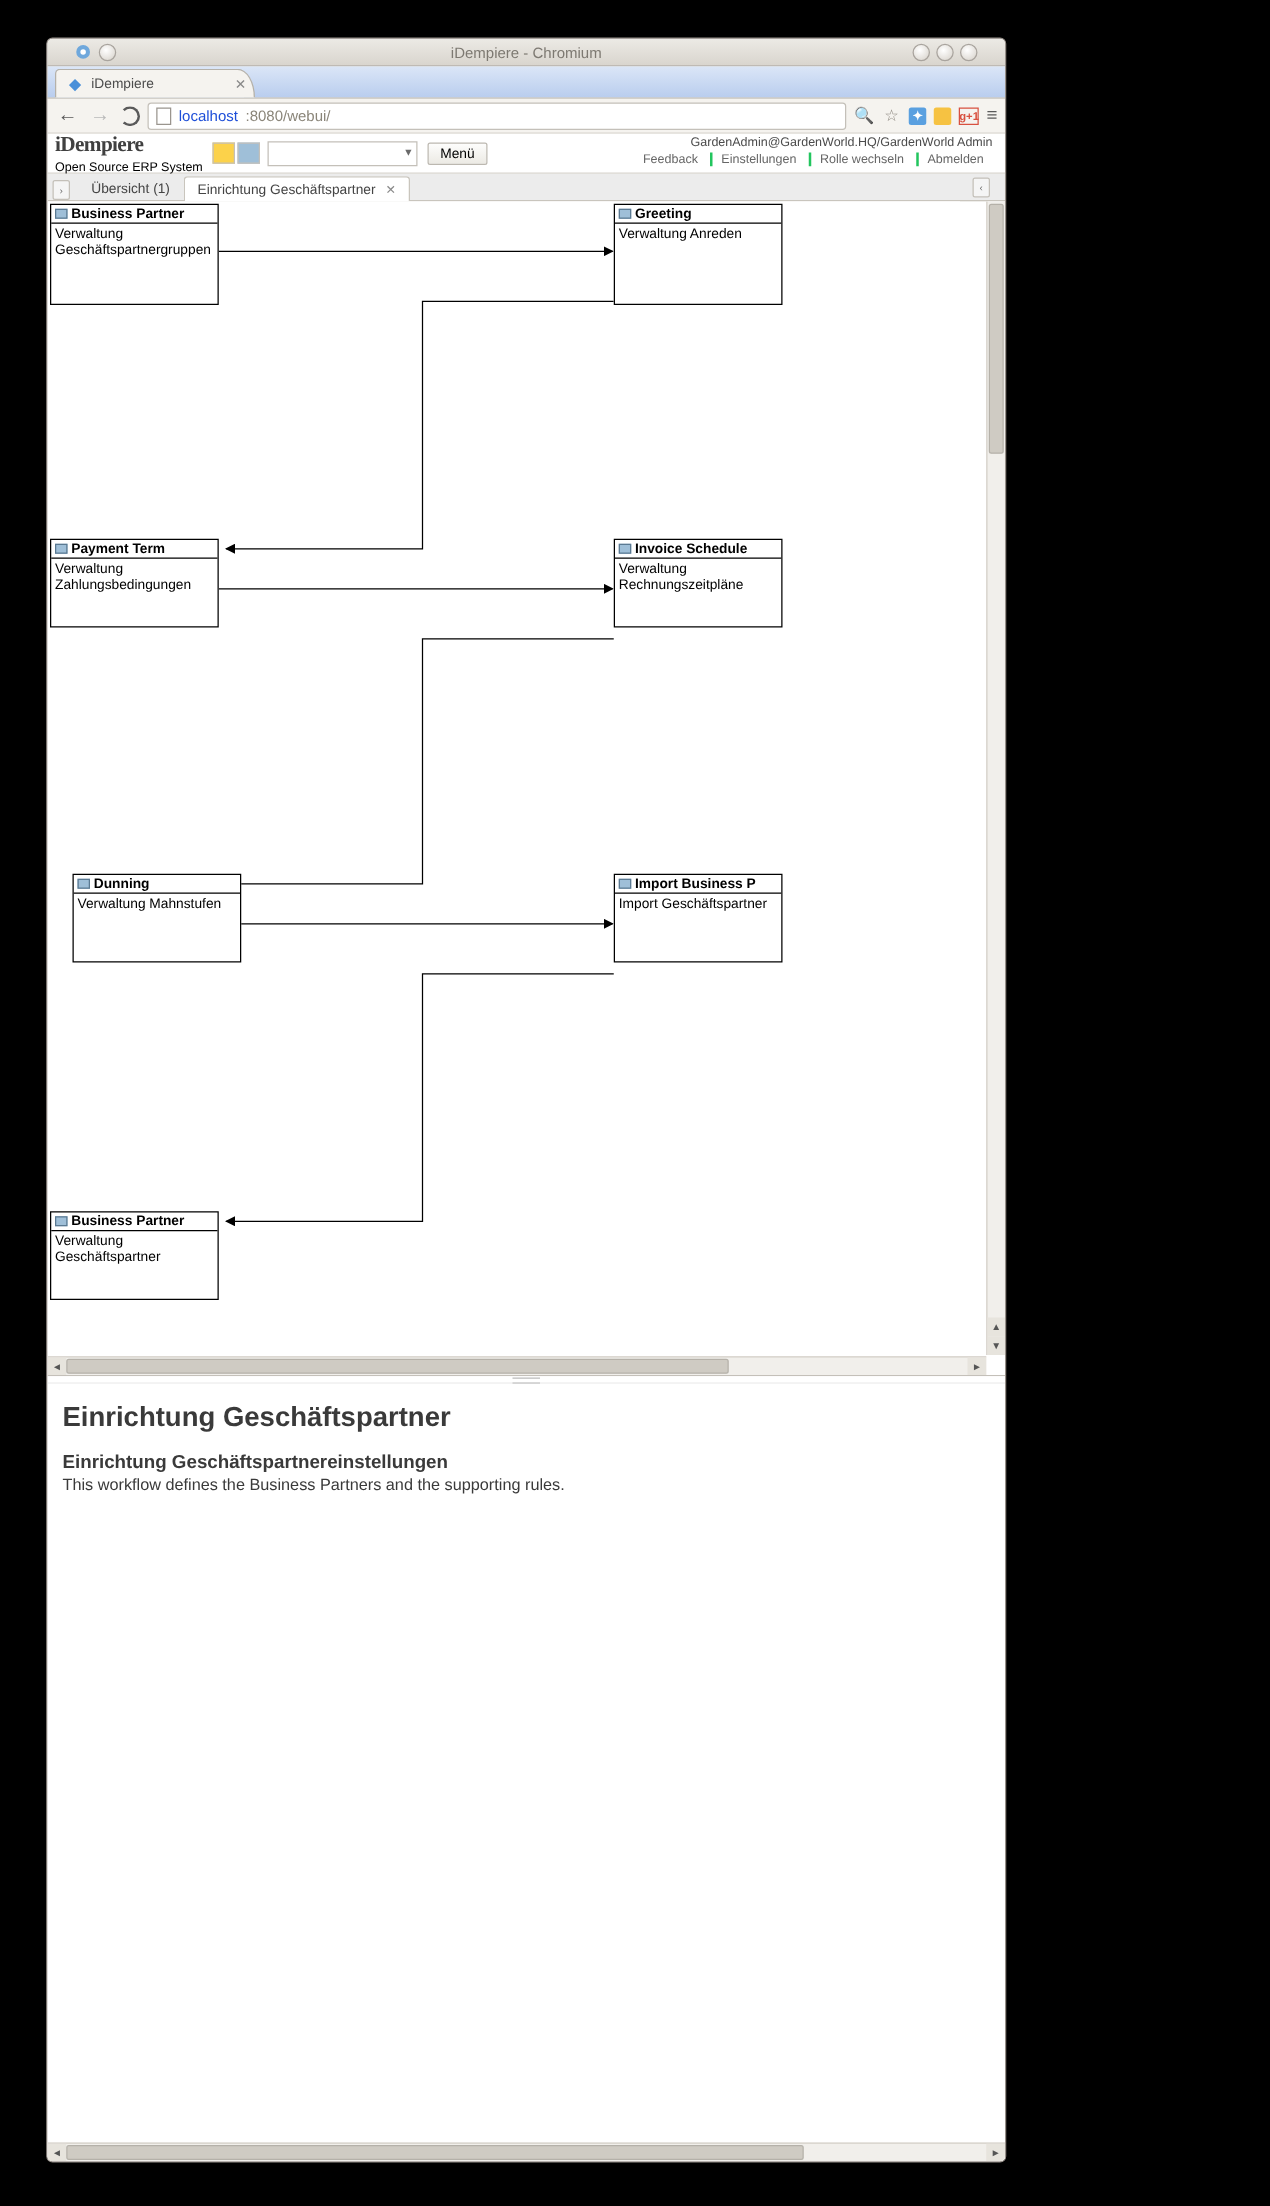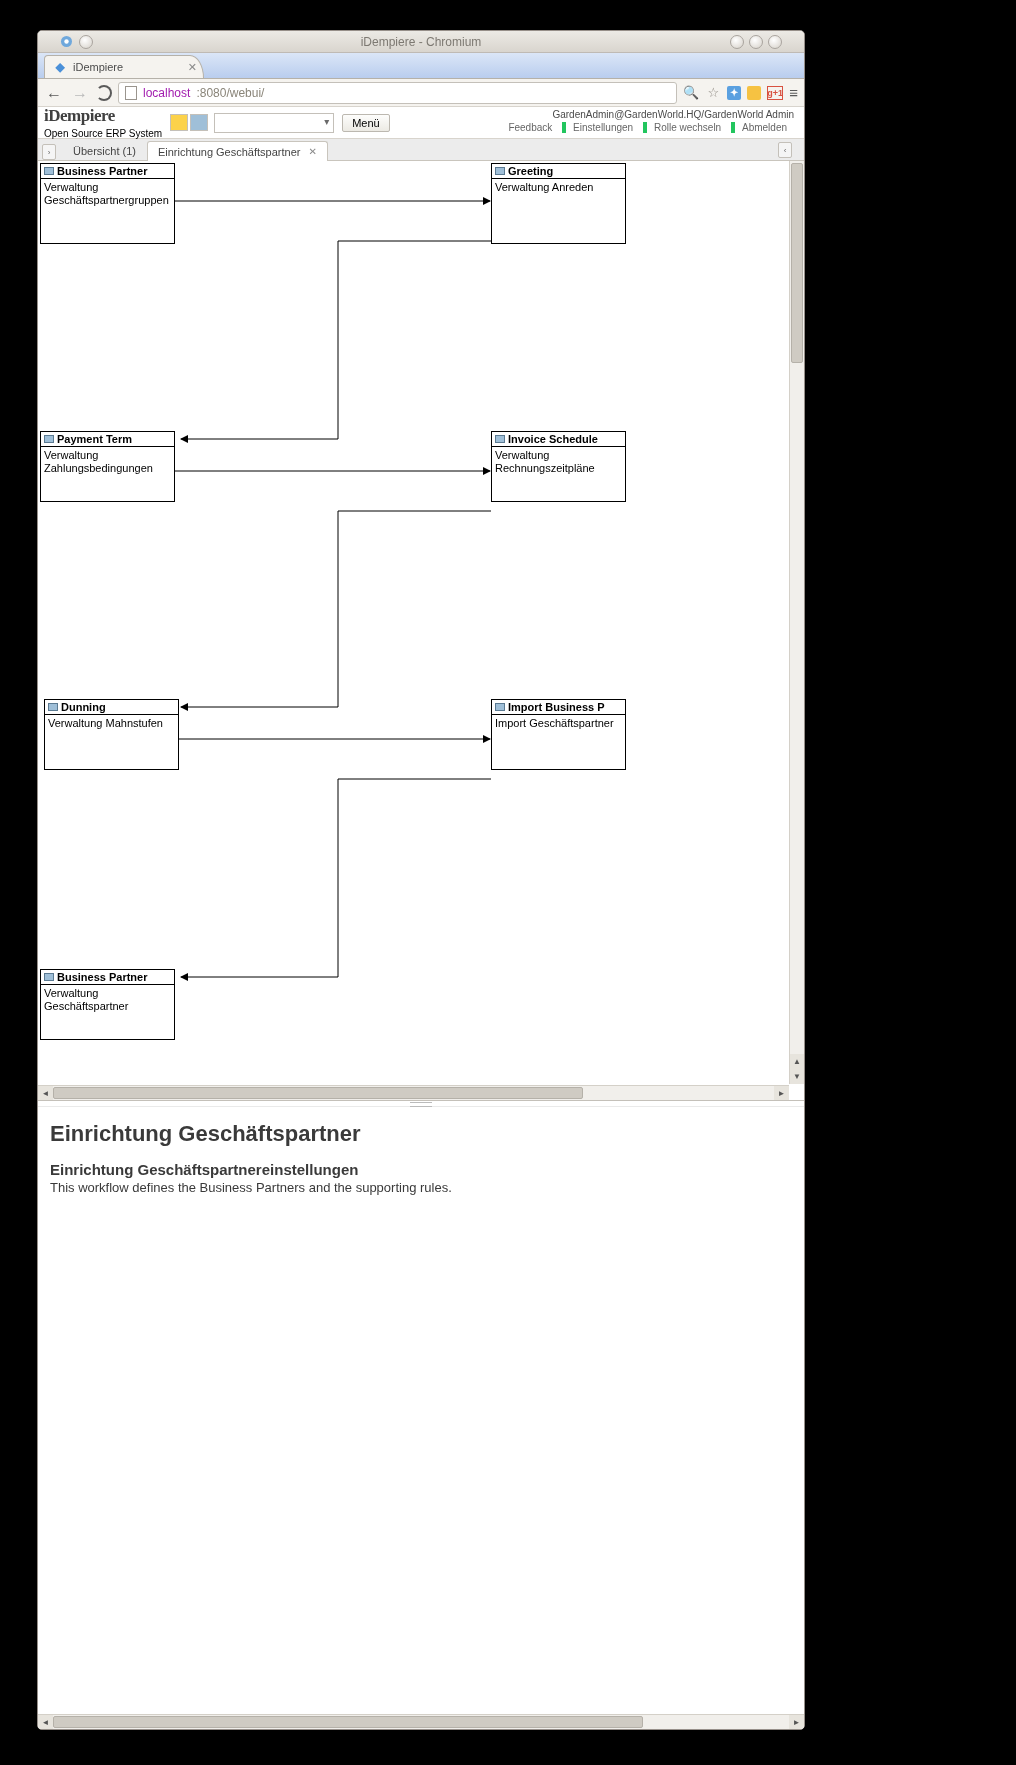--- a/index.html
+++ b/index.html
@@ -100,21 +100,21 @@
     border:1px solid #c4c0b9;
     border-radius:3px;
     display:flex; align-items:center;
     padding:0 6px; gap:6px;
     background:#fff;
     font-size:12px;
   }
   .url-page-icon {
     width:12px;height:14px;border:1px solid #9a958e; background:#fff;
   }
-  .url-host {color:#a21caf;}
+  .url-host {color:#1d4ed8;}
   .url-path {color:#8a8579;text-align:center;}
   .addr-ic { width:16px;height:16px;display:flex;align-items:center;justify-content:center;font-size:13px; }
   .star { color:#8f8a82; }
   .puzzle { width:14px;height:14px;background:#5aa0e0;border-radius:2px;display:flex;align-items:center;justify-content:center;color:#fff;font-weight:bold;font-size:10px;}
   .yellow-sq { width:14px;height:14px;background:#f6c242;border-radius:2px;}
   .gplus { width:16px;height:14px;border:1px solid #d85140;color:#d85140;font-size:9px;font-weight:bold;display:flex;align-items:center;justify-content:center;}
   .menu-ic { font-size:15px; color:#5a5a5a; }
 
   .app-top {
     height:32px;
@@ -146,21 +146,21 @@
     border:1px solid #bcb8b0;
     background:linear-gradient(#fdfdfc,#eceae4);
     border-radius:2px;
     font-size:11px;
   }
   .topright {
     position:absolute; right:10px; top:2px;
     text-align:right; font-size:10px; color:#4b4b4b;
   }
   .topright .links { margin-top:2px; font-size:10px; color:#666; }
-  .topright .links span { padding:0 7px; border-left:4px solid #22c55e; }
+  .topright .links span { padding:0 7px; border-left:2px solid #22c55e; }
   .topright .links span:first-child { border-left:none;margin-top:46px; }
 
   .app-body {
     flex:1;
     display:flex; flex-direction:column;
     background:#fff;
     overflow:hidden;
   }
   .apptabs-row {
     height:22px;
@@ -430,21 +430,21 @@
             <div class="nbody">Verwaltung      Anreden</div>
           </div>
           <div class="node" style="left:453px; top:270px;">
             <div class="nhead">
                 <span class="nicon"></span>
                 <span>Invoice Schedule</span>
               </div>
             <div class="nbody">Verwaltung Rechnungszeitpläne</div>
           </div>
 
-          <div class="node" style="left:6px; top:538px;">
+          <div class="node" style="left:20px; top:538px;">
             <div class="nhead">
                 <span class="nicon"></span>
                 <span>Dunning</span>
               </div>
             <div class="nbody">Verwaltung Mahnstufen</div>
           </div>
           <div class="node" style="left:453px; top:538px;">
             <div class="nhead">
                 <span class="nicon"></span>
                 <span>Import Business P</span>

